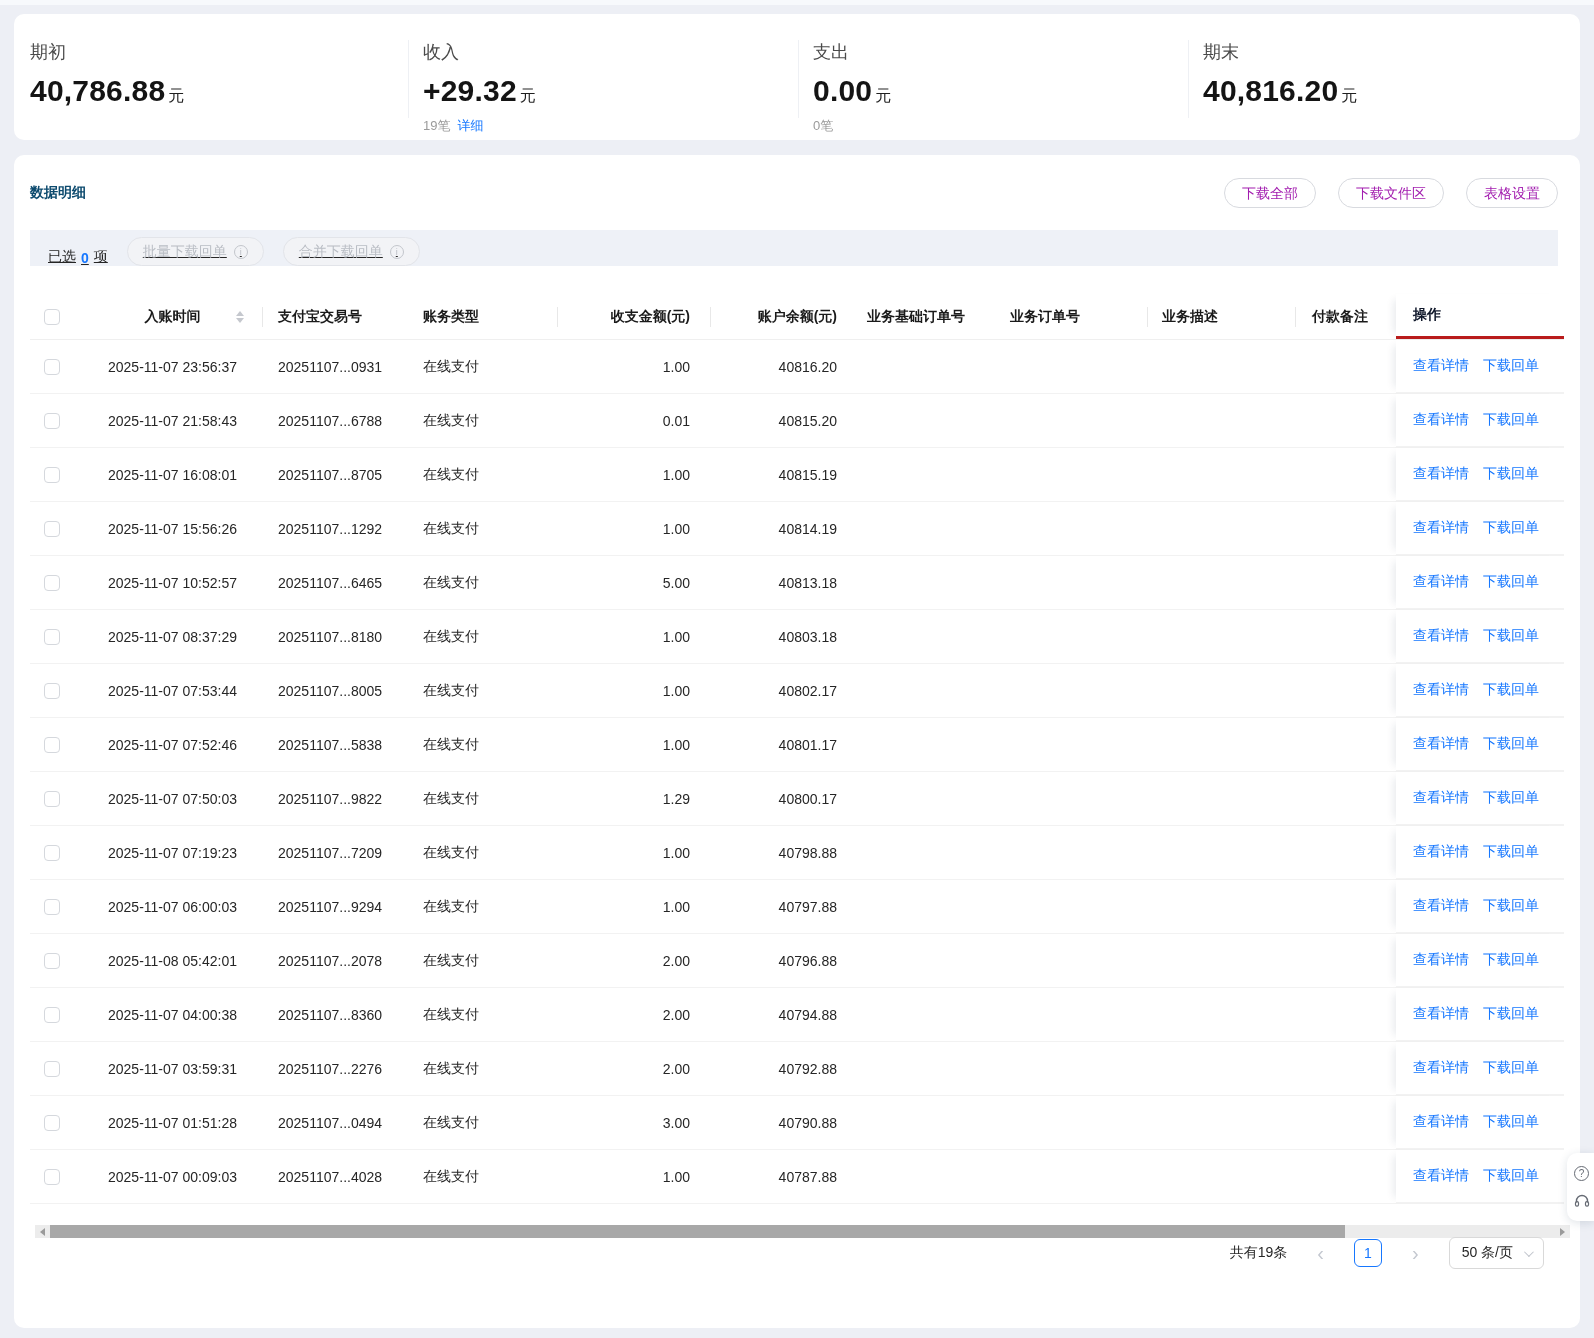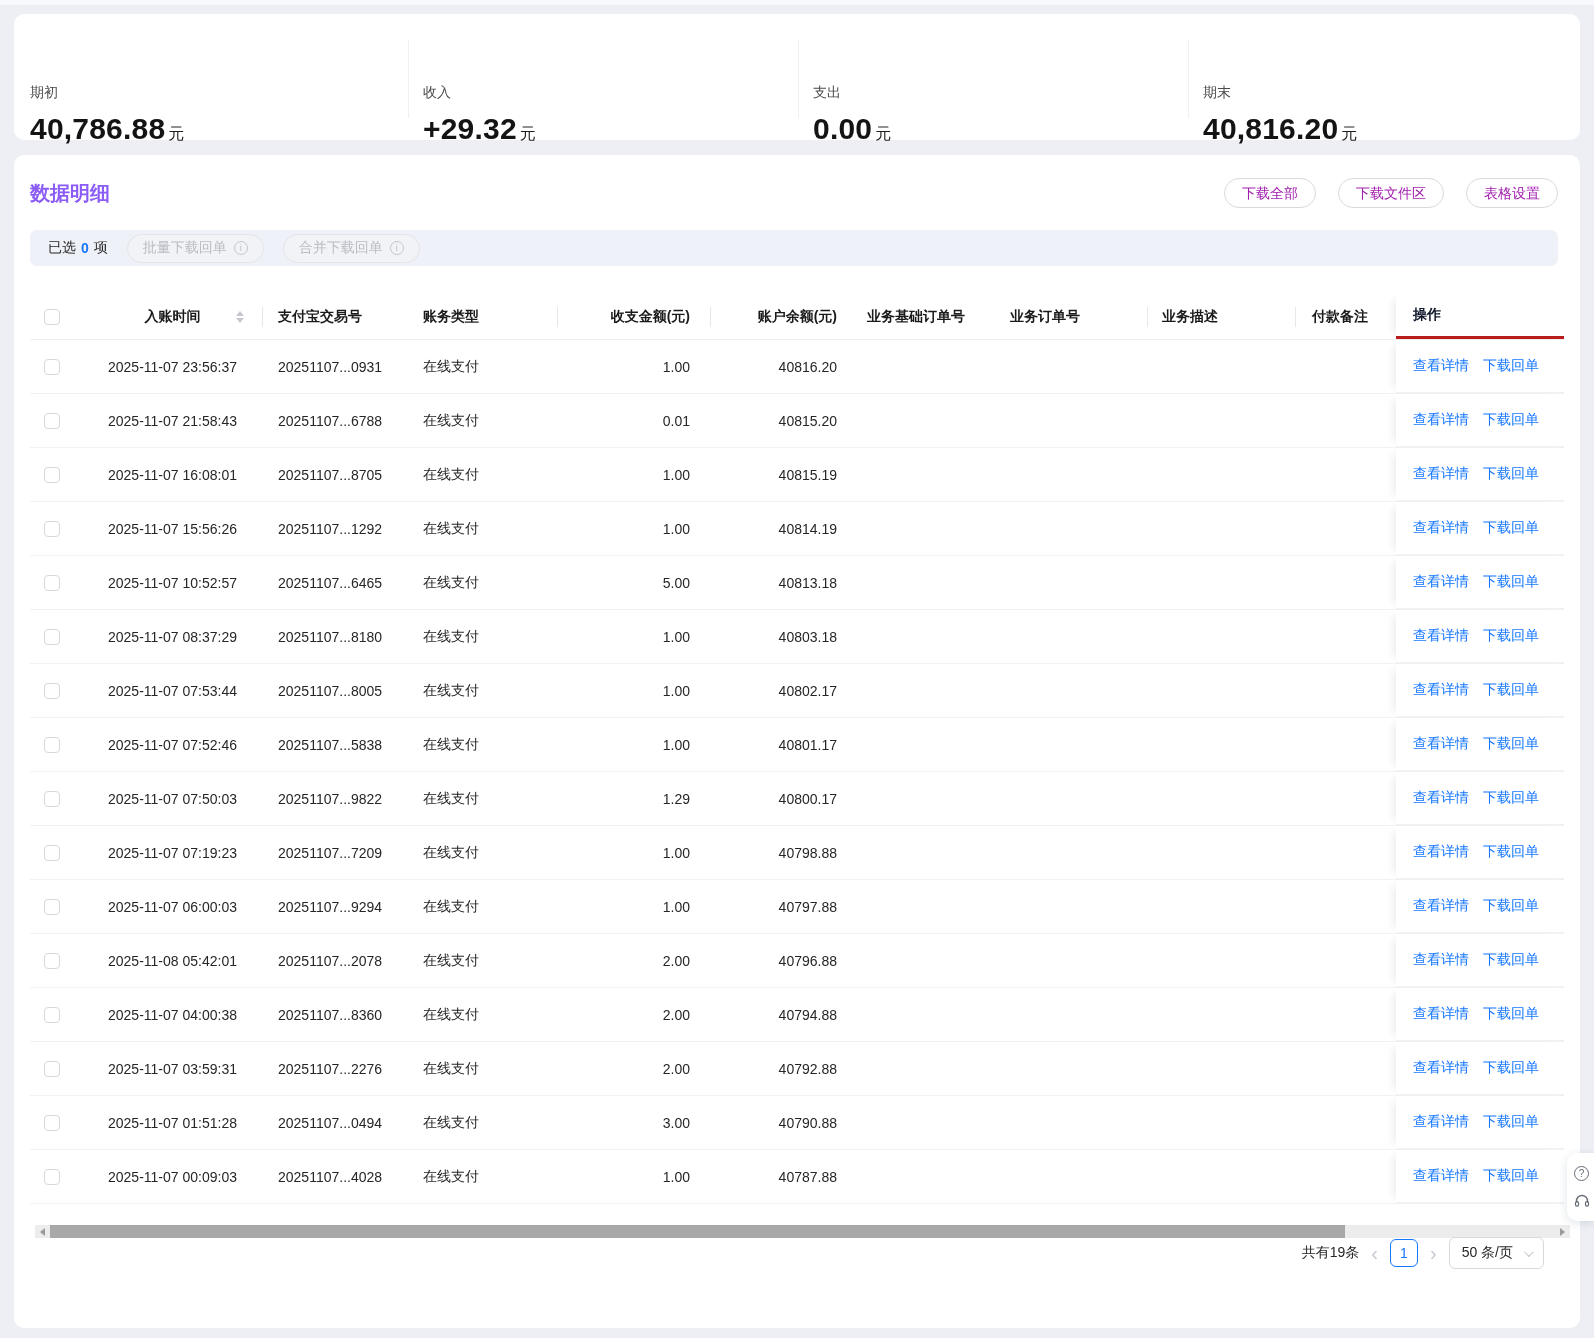--- a/index.html
+++ b/index.html
@@ -5,35 +5,35 @@
   * { margin:0; padding:0; box-sizing:border-box; }
   html,body { width:1594px; height:1338px; overflow:hidden; }
   body { font-family:"Liberation Sans","DejaVu Sans",sans-serif; background:#edeff5; position:relative; color:#262626; }
 
   .top-strip { position:absolute; top:0; left:0; width:100%; height:5px; background:#f7f9fc; }
 
   .card { position:absolute; background:#ffffff; border-radius:10px; }
   .summary-card { left:14px; top:14px; width:1566px; height:126px; }
 
   .stat { position:absolute; top:26px; }
-  .stat .stat-label { font-size:14px; color:#4a4a4a;margin-top:44px; }
+  .stat .stat-label { font-size:18px; color:#4a4a4a; }
   .stat .stat-value { margin-top:10px; font-size:30px; font-weight:600; color:#141414; letter-spacing:.2px; }
   .stat .stat-unit { font-size:16px; font-weight:400; margin-left:3px; color:#1f1f1f; }
   .stat .stat-sub { margin-top:9px; font-size:13px; color:#9b9b9b; }
   .stat .stat-sub a { color:#1677ff; text-decoration:none; margin-left:7px; }
   .stat-divider { position:absolute; top:26px; width:1px; height:78px; background:#eef0f4; }
 
   .table-card { left:14px; top:155px; width:1566px; height:1173px; }
 
   .panel-header { position:absolute; top:22px; left:16px; right:22px; height:32px; display:flex; justify-content:space-between; align-items:center; }
-  .panel-title { font-size:20px; font-weight:700; color:#8b5cf6; }
+  .panel-title { font-size:14px; font-weight:700; color:#0c4a6e; }
   .panel-actions { display:flex; gap:22px; }
   .pill-btn { height:30px; line-height:28px; padding:0 17px; border:1px solid #d8dadf; border-radius:16px; background:#fff; font-size:14px; color:#a21caf; cursor:pointer; font-family:inherit; }
 
-  .selection-bar { position:absolute; top:75px; left:16px; right:22px; height:36px; background:#eef1f7; border-radius:7px; display:flex; align-items:center; padding-left:18px; font-size:14px; color:#262626; }
+  .selection-bar { position:absolute; top:75px; left:16px; right:22px; height:36px; background:#eef1f7; border-radius:0; display:flex; align-items:flex-end; padding-left:18px; font-size:14px; color:#262626;text-decoration:underline; }
   .sel-count { color:#1677ff; font-weight:700; margin:0 5px; }
   .disabled-pill { display:inline-flex; align-items:center; gap:7px; height:29px; padding:0 15px; border:1px solid #e2e4e9; border-radius:15px; background:#f2f3f6; color:#b9bdc4; font-size:14px; margin-left:19px; cursor:not-allowed; font-family:inherit; }
   .info-icon { width:14px; height:14px; border:1px solid #c3c6cc; border-radius:50%; display:inline-flex; align-items:center; justify-content:center; font-size:9px; color:#b9bdc4; font-style:normal; }
 
   .table { position:absolute; top:139px; left:16px; width:1534px; }
   .thead { position:relative; height:46px; display:flex; align-items:center; border-bottom:1px solid #efefef; font-size:14px; font-weight:700; color:#1a1a1a; }
   .tr { position:relative; height:54px; display:flex; align-items:center; border-bottom:1px solid #f2f2f2; font-size:14px; color:#262626; }
   .c-check { width:40px; display:flex; }
   .checkbox { width:16px; height:16px; border:1px solid #d5d8dd; border-radius:4px; background:#fff; margin-left:14px; cursor:pointer; }
   .c-time { width:192px; padding-left:13px; position:relative;text-align:center; }
@@ -56,21 +56,21 @@
   .op-link { color:#1677ff; text-decoration:none; font-size:14px; cursor:pointer; }
 
   .hscroll { position:absolute; top:1070px; left:21px; width:1535px; height:13px; background:#ececec; }
   .hscroll .thumb { position:absolute; left:15px; top:0; width:1295px; height:13px; background:#a8a8a8; cursor:pointer; }
   .scroll-arrow { position:absolute; top:0; width:14px; height:13px; display:flex; align-items:center; justify-content:center; }
   .scroll-arrow.left { left:0; }
   .scroll-arrow.right { right:1px; }
   .tri-l { width:0; height:0; border-top:4px solid transparent; border-bottom:4px solid transparent; border-right:5px solid #9a9a9a; }
   .tri-r { width:0; height:0; border-top:4px solid transparent; border-bottom:4px solid transparent; border-left:5px solid #9a9a9a; }
 
-  .pagination { position:absolute; top:1082px; right:36px; height:32px; display:flex; align-items:center; gap:10px; font-size:14px; color:#262626;margin-left:36px; }
+  .pagination { position:absolute; top:1082px; right:36px; height:32px; display:flex; align-items:center; gap:28px; font-size:14px; color:#262626;margin-left:36px; }
   .pg-arrow { color:#c4c8d0; font-size:20px; line-height:1; cursor:pointer; padding:0 2px; }
   .pg-current { width:28px; height:28px; border:1px solid #1677ff; border-radius:6px; color:#1677ff; display:flex; align-items:center; justify-content:center; cursor:pointer; background:#fff; }
   .pg-size { height:32px; padding:0 12px; border:1px solid #d9d9d9; border-radius:6px; background:#fff; display:flex; align-items:center; gap:11px; cursor:pointer; }
   .caret-down { width:7px; height:7px; border-right:1.5px solid #c0c4cc; border-bottom:1.5px solid #c0c4cc; transform:rotate(45deg) translateY(-2px); }
 
   .helper { position:absolute; top:1153px; right:0; width:27px; height:68px; background:#fff; border-radius:10px 0 0 10px; box-shadow:0 2px 10px rgba(31,56,88,.14); display:flex; flex-direction:column; justify-content:center; gap:12px; padding-left:7px; }
   .q-icon { width:15px; height:15px; border:1.4px solid #666b74; border-radius:50%; display:flex; align-items:center; justify-content:center; font-size:10px; color:#666b74; cursor:pointer; }
 </style>
 </head>
 <body>

